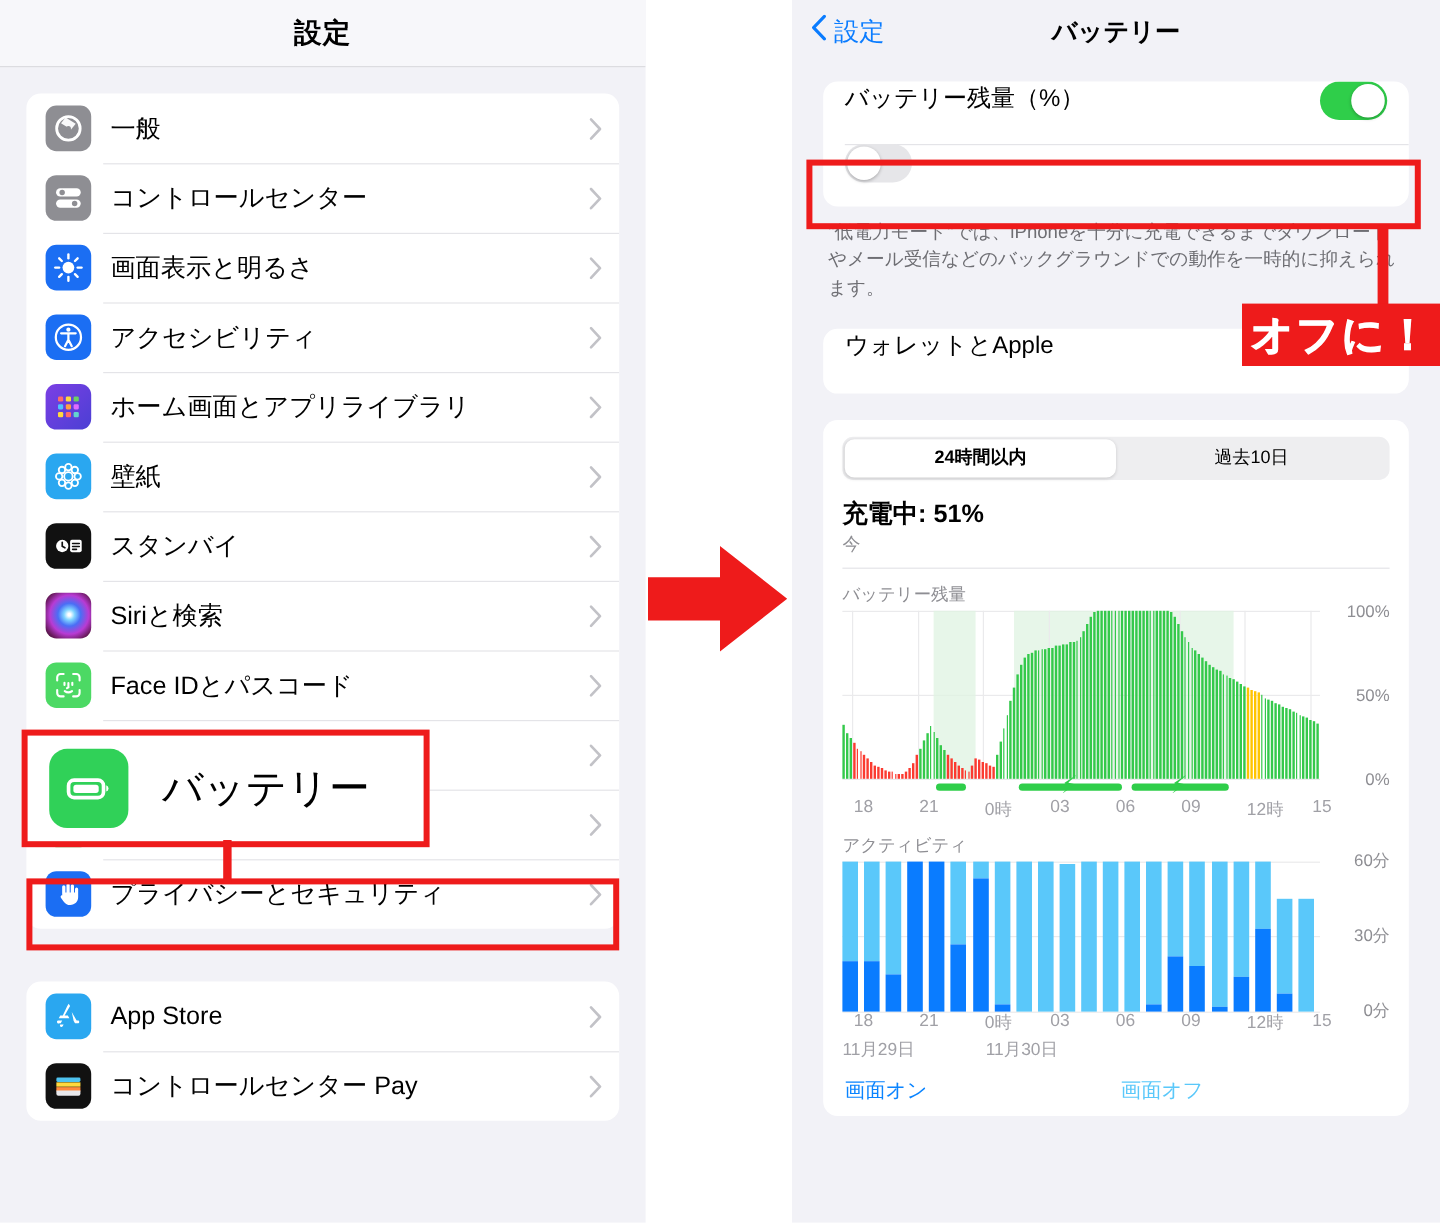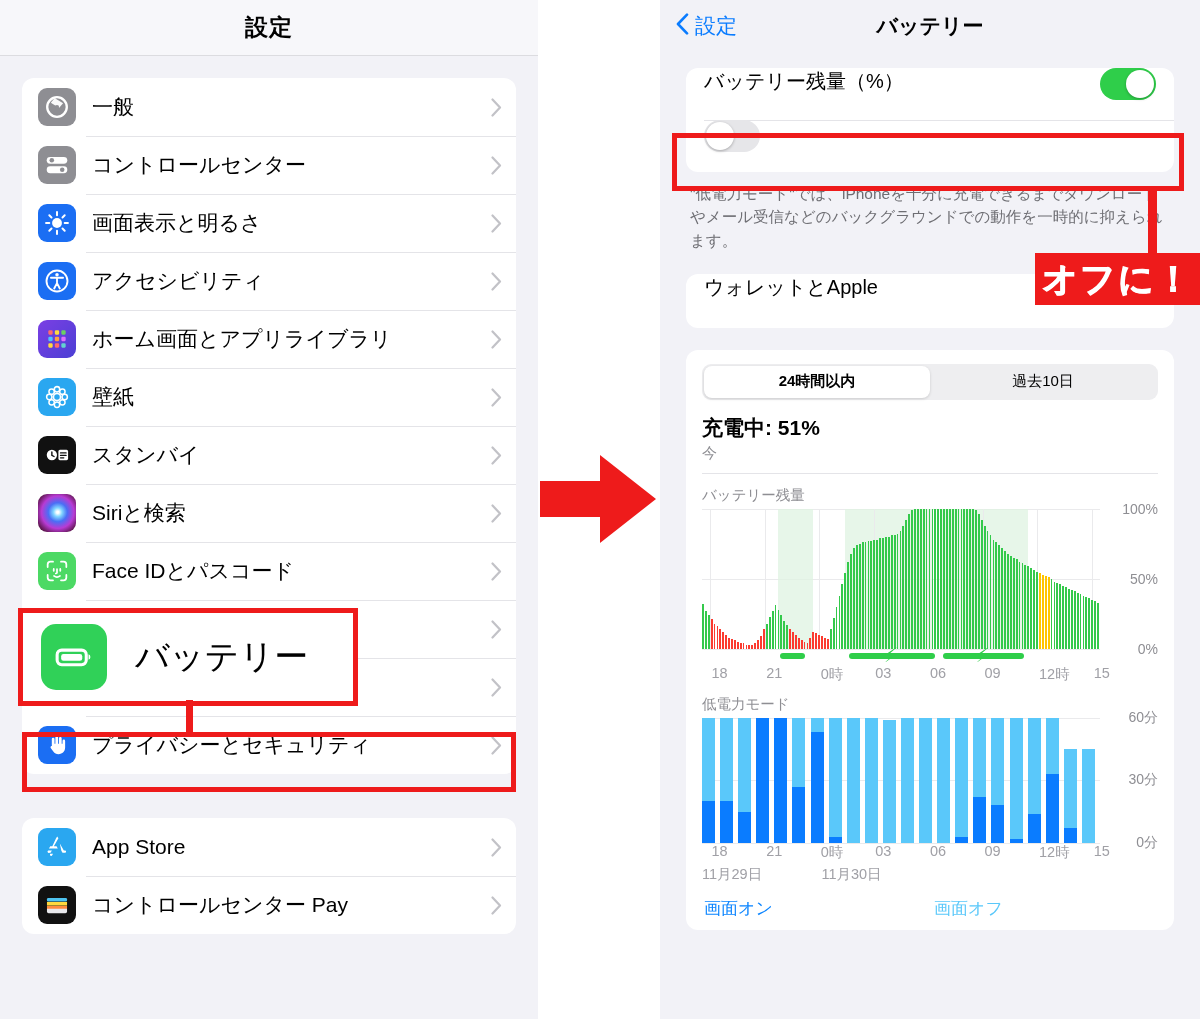--- a/index.html
+++ b/index.html
@@ -645,21 +645,21 @@
             <span style="left: 16.1143%;">21</span>
             <span style="left: 29.8286%;">0時</span>
             <span style="left: 43.5429%;">03</span>
             <span style="left: 57.2571%;">06</span>
             <span style="left: 70.9714%;">09</span>
             <span style="left: 84.6857%;">12時</span>
             <span style="left: 98.4%;">15</span>
           </div>
       </div>
 
-      <div class="chart-title" style="margin-top:8px;">低電力モード</div>
+      <div class="chart-title" style="margin-top:8px;">アクティビティ</div>
       <div class="chart-wrap">
         <div class="plot" id="act-plot" style="height:125px;position:relative;padding-left:45px;">
           <div class="ylabels" id="act-ylabels">
               <span style="top: 0px;">60分</span>
               <span style="top: 62.5px;">30分</span>
               <span style="top: 125px;">0分</span>
             </div>
           <div class="bars" id="act-bars">
               <div class="gridline" style="top: 0px;"></div>
               <div class="gridline" style="top: 62.5px;"></div>

